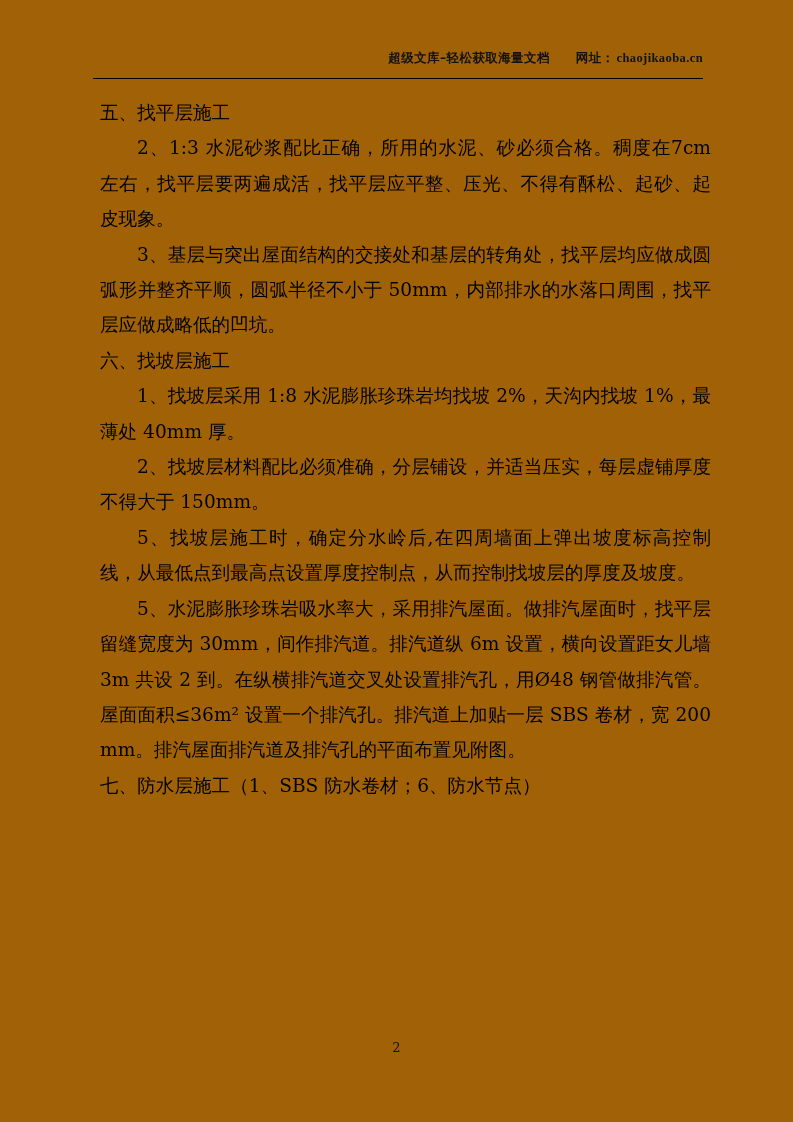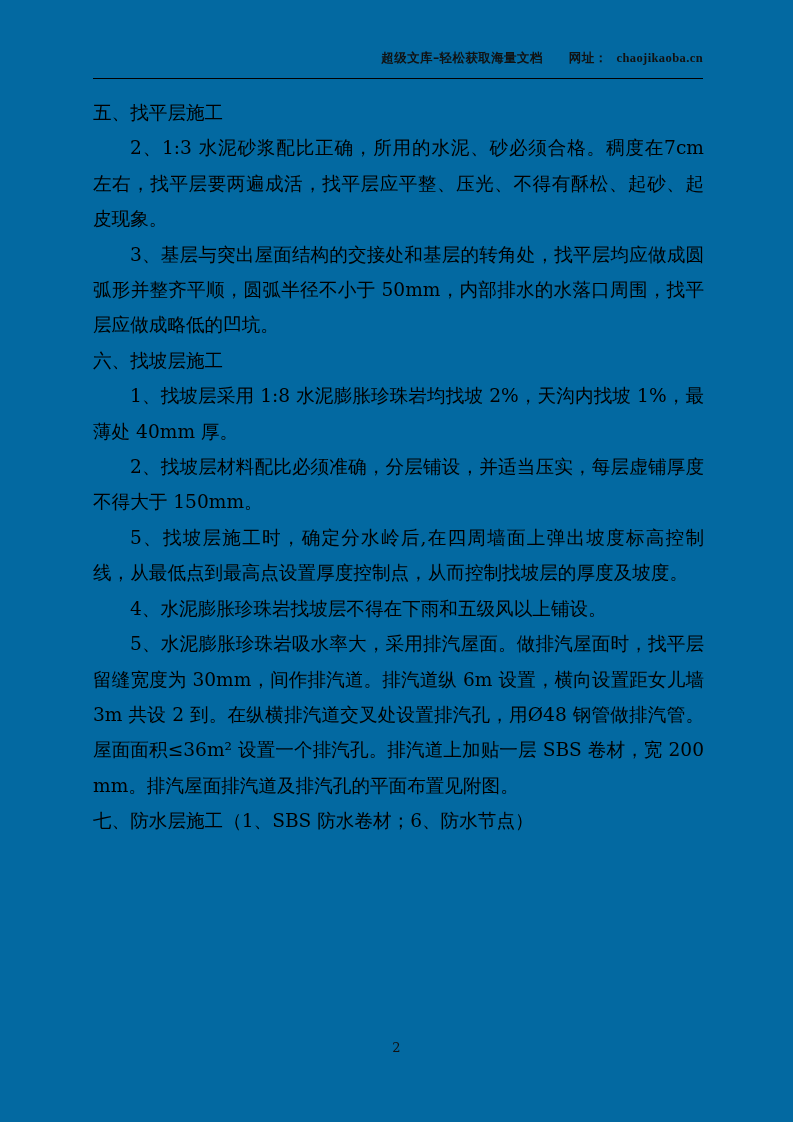--- a/index.html
+++ b/index.html
@@ -8,21 +8,21 @@
     background: #ffffff;
   }
   body {
     font-family: "DejaVu Serif", "Liberation Serif", serif;
     color: #000000;
   }
   .page {
     position: relative;
     width: 793px;
     height: 1122px;
-    background: #0369a1;
+    background: #a16207;
     overflow: hidden;
     box-sizing: border-box;
   }
 
   
   .header {
     position: absolute;
     left: 93px;
     top: 50px;
     width: 610px;
@@ -34,35 +34,35 @@
     justify-content: flex-end;
     align-items: baseline;
     font-family: "DejaVu Serif", "Liberation Serif", serif;
     font-size: 12.5px;
     font-weight: bold;
     color: #111111;
     letter-spacing: 0.4px;
     white-space: nowrap;
   }
   .header-title { margin-right: 26px; }
-  .header-url-label { margin-right: 9px; }
+  .header-url-label { margin-right: 2px; }
   .header-url-value { font-family: Liberation Serif, serif; }
   .header-rule {
     position: absolute;
     left: 93px;
     top: 78px;
     width: 610px;
     height: 0;
     border-top: 1.6px solid #000000;
   }
 
   
   .body-block {
     position: absolute;
-    left: 93px;
+    left: 100px;
     top: 95px;
     width: 611px;
   }
   .para {
     font-size: 18.6px;
     line-height: 35.4px;
     text-align: justify;
     text-justify: inter-ideograph;
     margin: 0;
     letter-spacing: 0px;
@@ -103,21 +103,20 @@
 
   <div class="body-block">
 
   <p class="para heading">五、找平层施工</p>
       <p class="para indent">2、1:3 水泥砂浆配比正确，所用的水泥、砂必须合格。稠度在7cm 左右，找平层要两遍成活，找平层应平整、压光、不得有酥松、起砂、起皮现象。</p>
       <p class="para indent">3、基层与突出屋面结构的交接处和基层的转角处，找平层均应做成圆弧形并整齐平顺，圆弧半径不小于 50mm，内部排水的水落口周围，找平层应做成略低的凹坑。</p>
       <p class="para heading">六、找坡层施工</p>
       <p class="para indent">1、找坡层采用 1:8 水泥膨胀珍珠岩均找坡 2%，天沟内找坡 1%，最薄处 40mm 厚。</p>
       <p class="para indent">2、找坡层材料配比必须准确，分层铺设，并适当压实，每层虚铺厚度不得大于 150mm。</p>
       <p class="para indent">5、找坡层施工时，确定分水岭后,在四周墙面上弹出坡度标高控制线，从最低点到最高点设置厚度控制点，从而控制找坡层的厚度及坡度。</p>
-      <p class="para indent">4、水泥膨胀珍珠岩找坡层不得在下雨和五级风以上铺设。</p>
       <p class="para indent">5、水泥膨胀珍珠岩吸水率大，采用排汽屋面。做排汽屋面时，找平层留缝宽度为 30mm，间作排汽道。排汽道纵 6m 设置，横向设置距女儿墙 3m 共设 2 到。在纵横排汽道交叉处设置排汽孔，用Ø48 钢管做排汽管。屋面面积≤36m² 设置一个排汽孔。排汽道上加贴一层 SBS 卷材，宽 200mm。排汽屋面排汽道及排汽孔的平面布置见附图。</p>
       <p class="para heading">七、防水层施工（1、SBS 防水卷材；6、防水节点）</p>
     </div>
 
   <div class="footer">
     <span>2</span>
   </div>
 
 </div>
 

